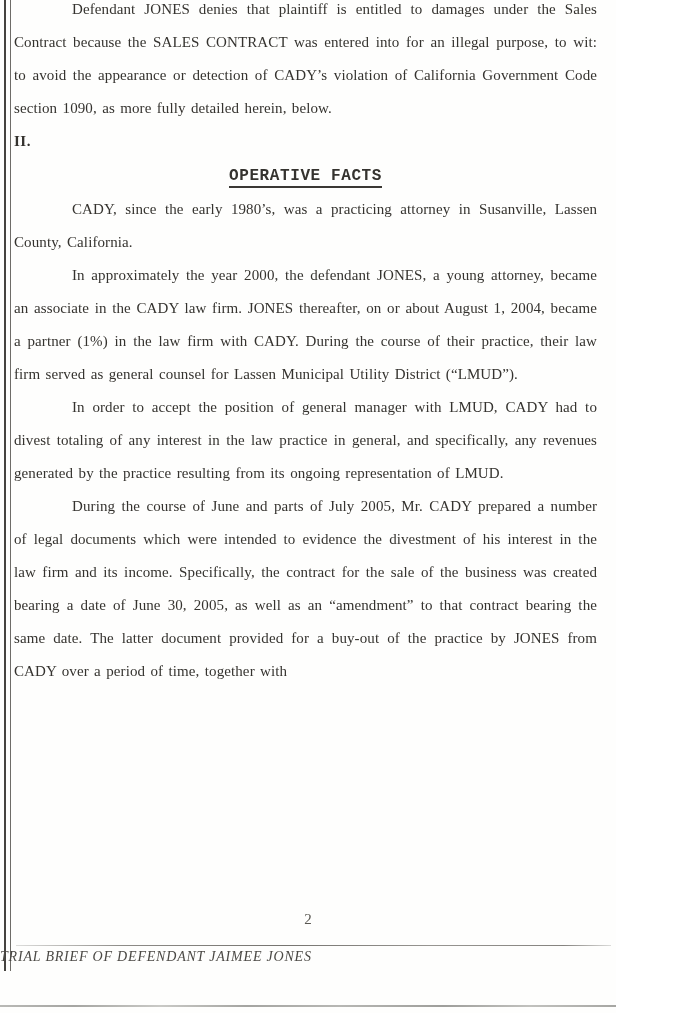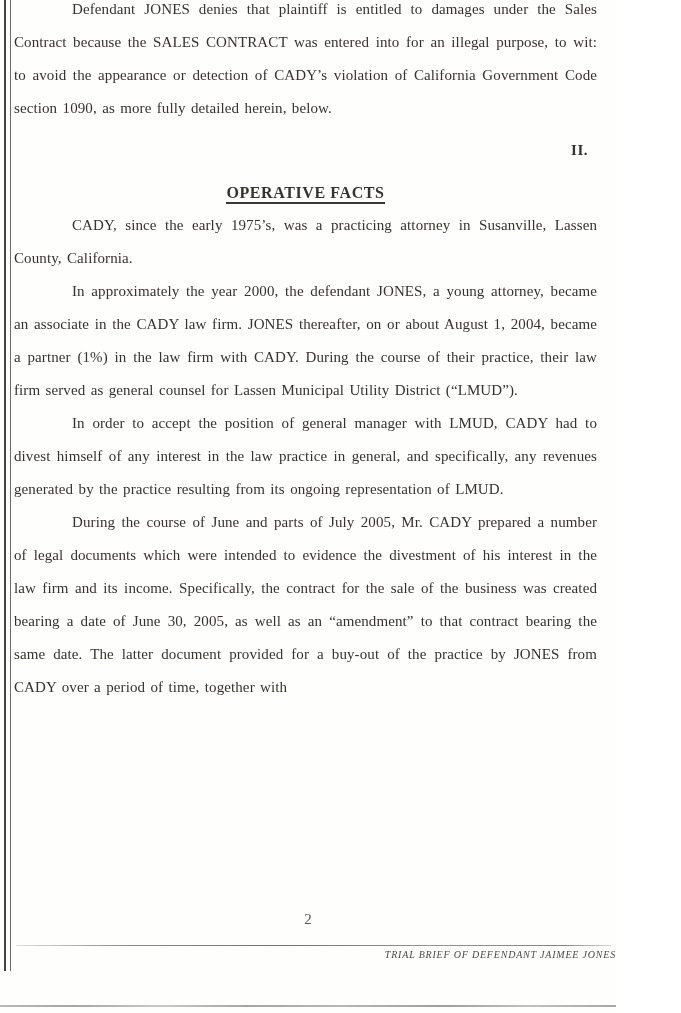--- a/index.html
+++ b/index.html
@@ -43,38 +43,39 @@
   .para {
     margin: 0;
     font-size: 15px;
     line-height: 33px;
     text-align: justify;
     text-indent: 58px;
     letter-spacing: 0.1px;
     word-spacing: 1.5px;
   }
   .section-numeral {
-    margin: 9px;
+    margin: 0;
     font-size: 15px;
     line-height: 33px;
     font-weight: bold;
-    text-align: right;
+    text-align: left;
     letter-spacing: 0.5px;
   }
   .section-heading {
     margin: 0;
     font-size: 16px;
     line-height: 33px;
     font-weight: bold;
     text-align: center;
     letter-spacing: 0.6px;
   }
   .section-heading .uline {
     border-bottom: 2px solid #3a3834;
     padding-bottom: 1px;
+    font-family: Liberation Mono, monospace;
   }
   .page-number {
     position: absolute;
     top: 911px;
     left: 0;
     right: 0;
     text-align: center;
     font-size: 15px;
     color: #595751;
   }
@@ -86,23 +87,23 @@
     height: 1px;
     background: linear-gradient(90deg,
       rgba(120,120,116,0.25), #8d8b87 18%, #767470 45%,
       #979591 70%, #85837f 92%, rgba(140,140,136,0.3));
   }
   .footer-title {
     position: absolute;
     top: 949px;
     left: 0;
     right: 0;
-    text-align: right;
+    text-align: left;
     font-style: italic;
-    font-size: 10px;
+    font-size: 14px;
     letter-spacing: 0.8px;
     color: #4b4945;
   }
   .bottom-edge {
     position: absolute;
     top: 1005px;
     left: 0;
     right: 0;
     height: 2px;
     background: linear-gradient(90deg,
@@ -120,23 +121,23 @@
   <div class="rule-right"></div>
 
   <div class="content">
     <p class="para">Defendant JONES denies that plaintiff is entitled to damages under the Sales Contract because the SALES CONTRACT was entered into for an illegal purpose, to wit: to avoid the appearance or detection of CADY’s violation of California Government Code section 1090, as more fully detailed herein, below.</p>
 
     <div class="section-numeral">II.</div>
     <div class="section-heading">
       <span class="uline">OPERATIVE FACTS</span>
     </div>
 
-    <p class="para">CADY, since the early 1975’s, was a practicing attorney in Susanville, Lassen County, California.</p>
+    <p class="para">CADY, since the early 1980’s, was a practicing attorney in Susanville, Lassen County, California.</p>
     <p class="para">In approximately the year 2000, the defendant JONES, a young attorney, became an associate in the CADY law firm.  JONES thereafter, on or about August 1, 2004, became a partner (1%) in the law firm with  CADY.  During the course of their practice, their law firm served as general counsel for Lassen Municipal Utility District (“LMUD”).</p>
-    <p class="para">In order to accept the position of general manager with LMUD, CADY had to divest himself of any interest in the law practice in general, and specifically, any revenues generated by the practice resulting from its ongoing representation of LMUD.</p>
+    <p class="para">In order to accept the position of general manager with LMUD, CADY had to divest totaling of any interest in the law practice in general, and specifically, any revenues generated by the practice resulting from its ongoing representation of LMUD.</p>
     <p class="para">During the course of June and parts of July 2005, Mr. CADY prepared a number of legal documents which were intended to evidence the divestment of his interest in the law firm and its income.  Specifically, the contract for the sale of the business was created bearing a date of June 30, 2005, as well as an “amendment” to that contract bearing the same date.  The latter document provided for a buy-out of the practice by JONES from CADY over a period of time, together with</p>
   </div>
 
   <div class="page-number">2</div>
 
   <div class="footer-rule"></div>
 
   <div class="footer-title">TRIAL BRIEF OF DEFENDANT JAIMEE JONES</div>
 
   <div class="bottom-edge"></div>

